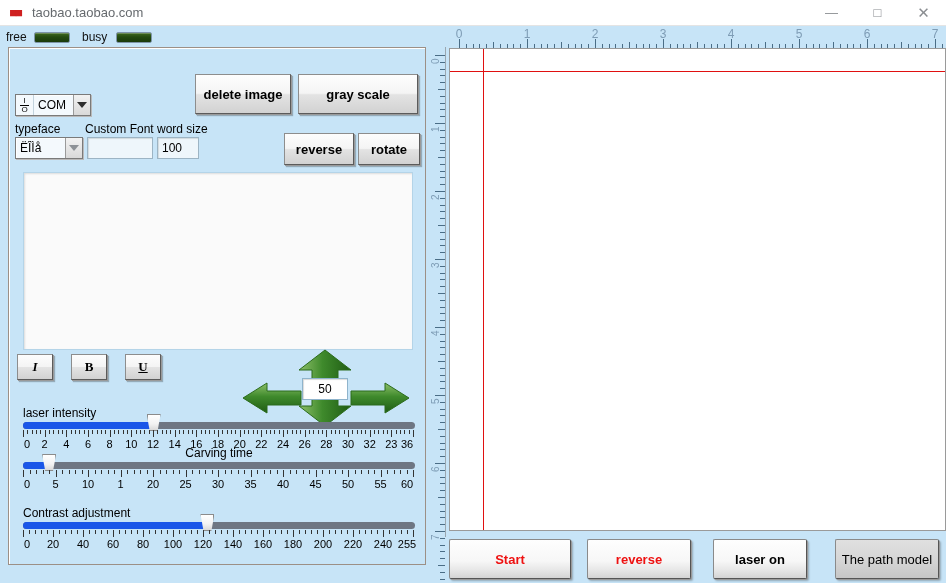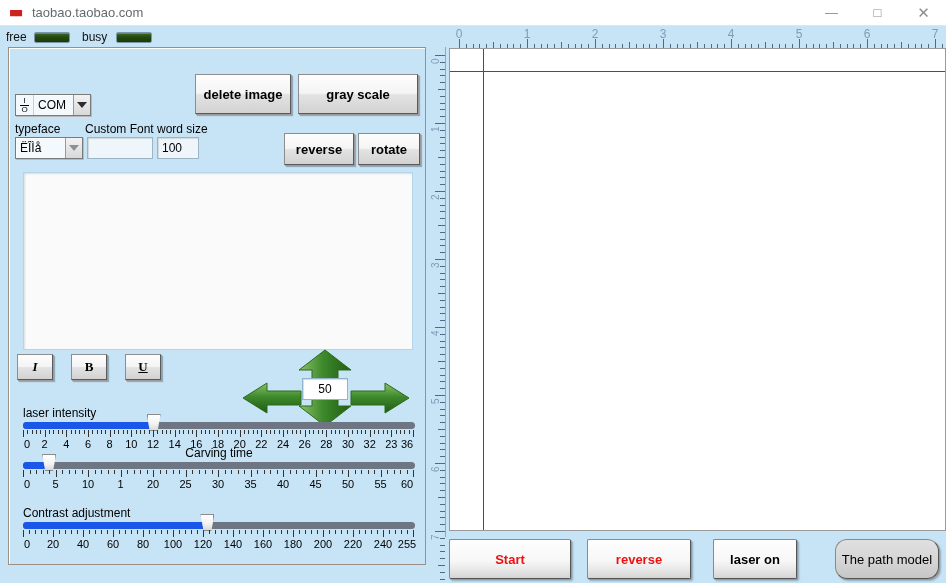--- a/index.html
+++ b/index.html
@@ -270,21 +270,21 @@
     border: 1px solid #8a8a8a;
     border-right-color:#555; border-bottom-color:#555;
     box-shadow: 1px 1px 0 #9a9a9a, 2px 2px 2px rgba(0,0,0,.25);
     font-size: 13px; font-weight: bold;
     display: flex; align-items: center; justify-content: center;
     cursor: default;
     border-radius: 2px;
   }
   .bbtn.grey {
     background: linear-gradient(180deg,#e0e0e0 0%, #d5d5d5 55%, #c6c6c6 100%);
-    font-weight: normal; font-size: 13px; border-radius: 12px;
+    font-weight: normal; font-size: 13px;
   }
   .bbtn.red { color: #ee1111; }
   .bbtn.blk { color: #000; }
 </style>
 </head>
 <body>
 
 <div id="app">
 
   <div class="titlebar">
@@ -868,17 +868,17 @@
     </div>
 
   <div class="canvas-wrap">
     <div class="guide-v" style="left:33px;"></div>
     <div class="guide-h" style="top:22px;"></div>
   </div>
 
   <div class="bottombar">
     <div class="bbtn red" style="left:0;  width:122px;">Start</div>
     <div class="bbtn red" style="left:138px; width:104px;">reverse</div>
-    <div class="bbtn blk" style="left:264px; width:84px;">laser on</div>
+    <div class="bbtn blk" style="left:264px; width:94px;">laser on</div>
     <div class="bbtn grey" style="left:386px; width:104px;">The path model</div>
   </div>
 
 </div>
 
 </body></html>

